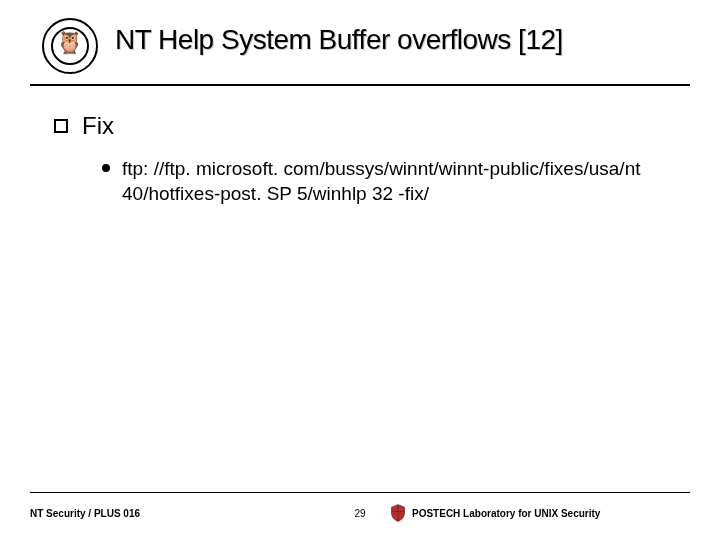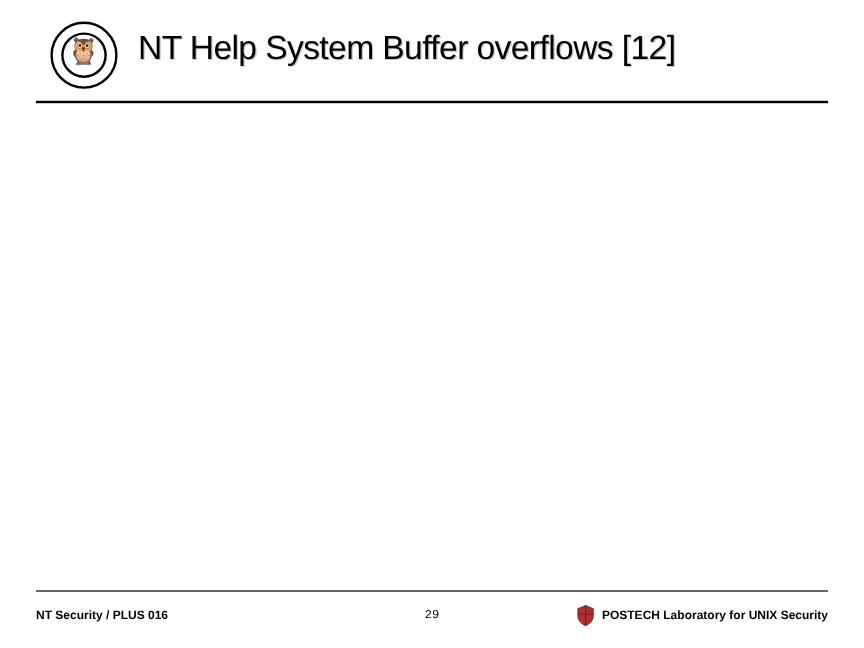--- a/index.html
+++ b/index.html
@@ -140,28 +140,27 @@
     font-family: Arial, Helvetica, sans-serif;
   }
   .footer-left {
     text-align: left;
     flex: 1;
   }
   .footer-center {
     text-align: center;
     flex: 0 0 60px;
     font-weight: 400;
-    font-family: Liberation Mono, monospace;
   }
   .footer-right {
     text-align: right;
     flex: 1;
     display: flex;
     align-items: center;
-    justify-content: flex-end;
+    justify-content: flex-start;
     gap: 6px;
   }
   .shield {
     display: inline-flex;
     width: 16px;
     height: 18px;
     align-items: center;
     justify-content: center;
   }
   .shield svg { display:block; }
@@ -174,20 +173,30 @@
   <div class="header">
     <div class="logo">
       <span class="logo-ring"></span>
       <span class="logo-ring inner"></span>
       <span class="logo-owl">🦉</span>
     </div>
     <div class="title">NT Help System Buffer overflows [12]</div>
     <div class="hr"></div>
   </div>
 
+  <div class="body">
+    <div class="lvl1">
+      <span class="square-bullet"></span>
+      <span>Fix</span>
+    </div>
+    <div class="lvl2">
+      <span class="disc-bullet"></span>
+      <span class="text">ftp: //ftp. microsoft. com/bussys/winnt/winnt-public/fixes/usa/nt 40/hotfixes-post. SP 5/winhlp 32 -fix/</span>
+    </div>
+  </div>
 
   <div class="footer">
     <div class="hr2"></div>
     <div class="footer-row">
       <div class="footer-left">NT Security / PLUS 016</div>
       <div class="footer-center">29</div>
       <div class="footer-right">
         <span class="shield">
           <svg viewBox="0 0 24 28" width="16" height="18">
             <path d="M12 1 L22 5 V14 C22 21 17 25 12 27 C7 25 2 21 2 14 V5 Z" fill="#b03030" stroke="#5a1010" stroke-width="1"></path>

